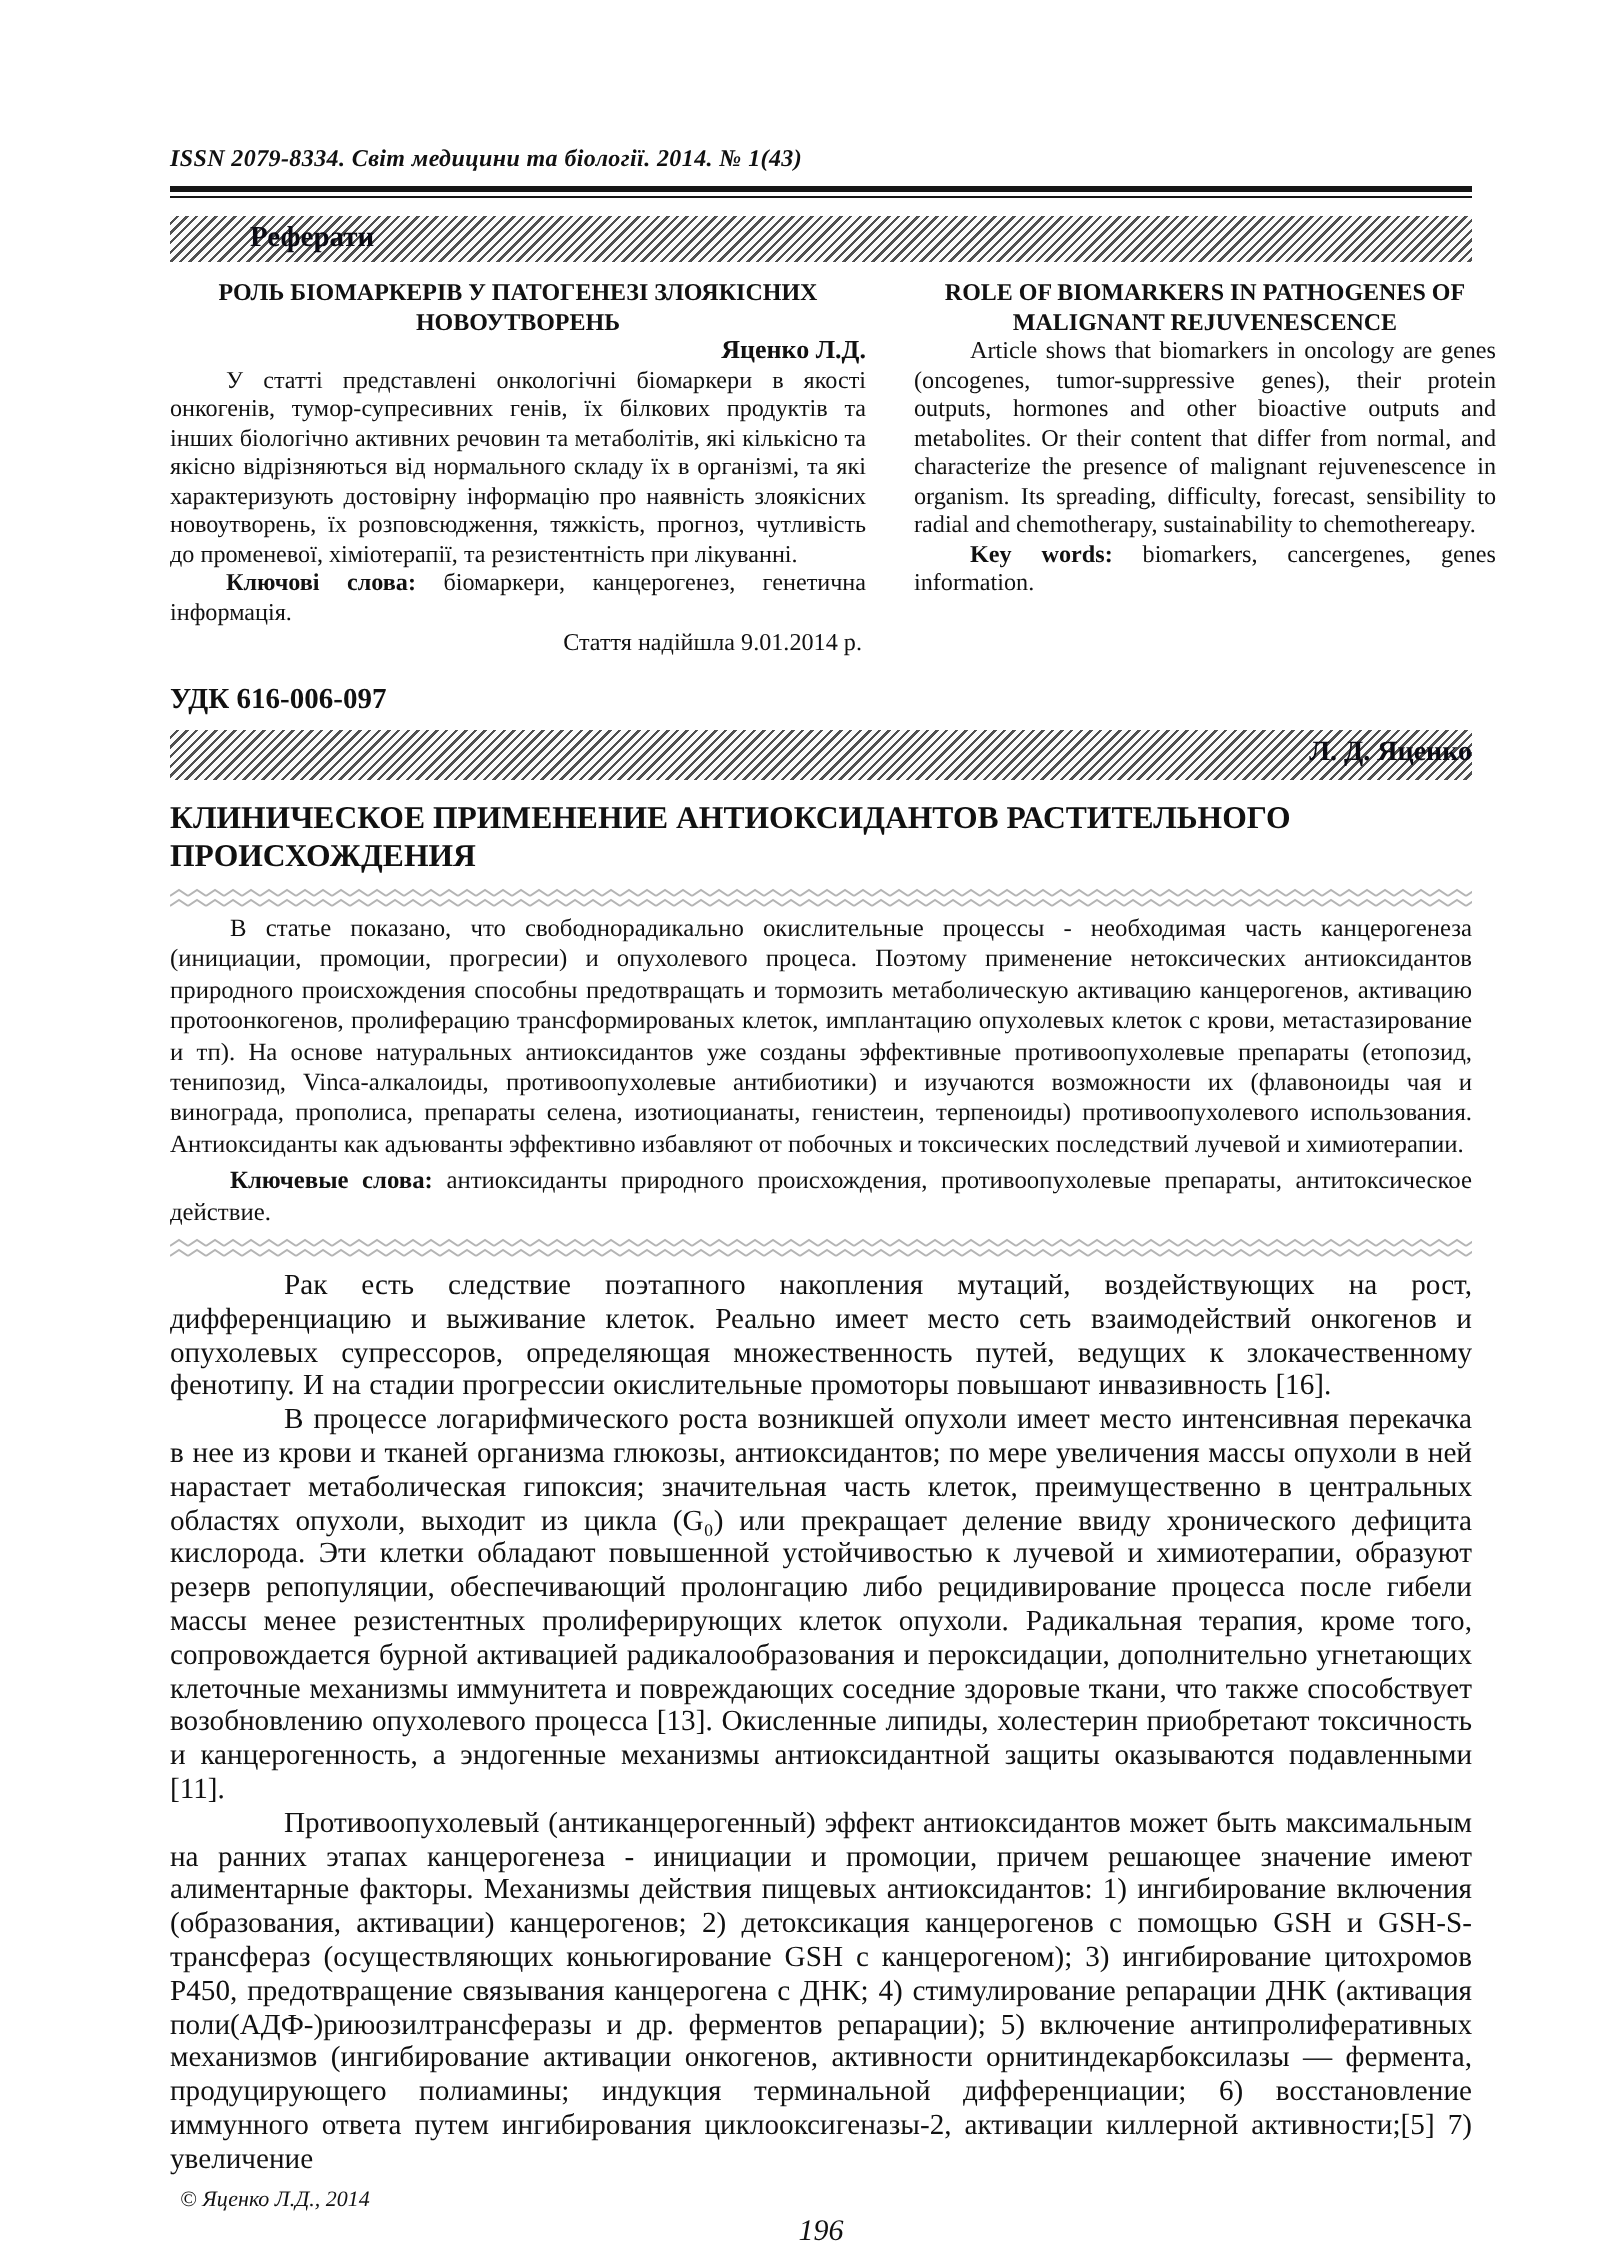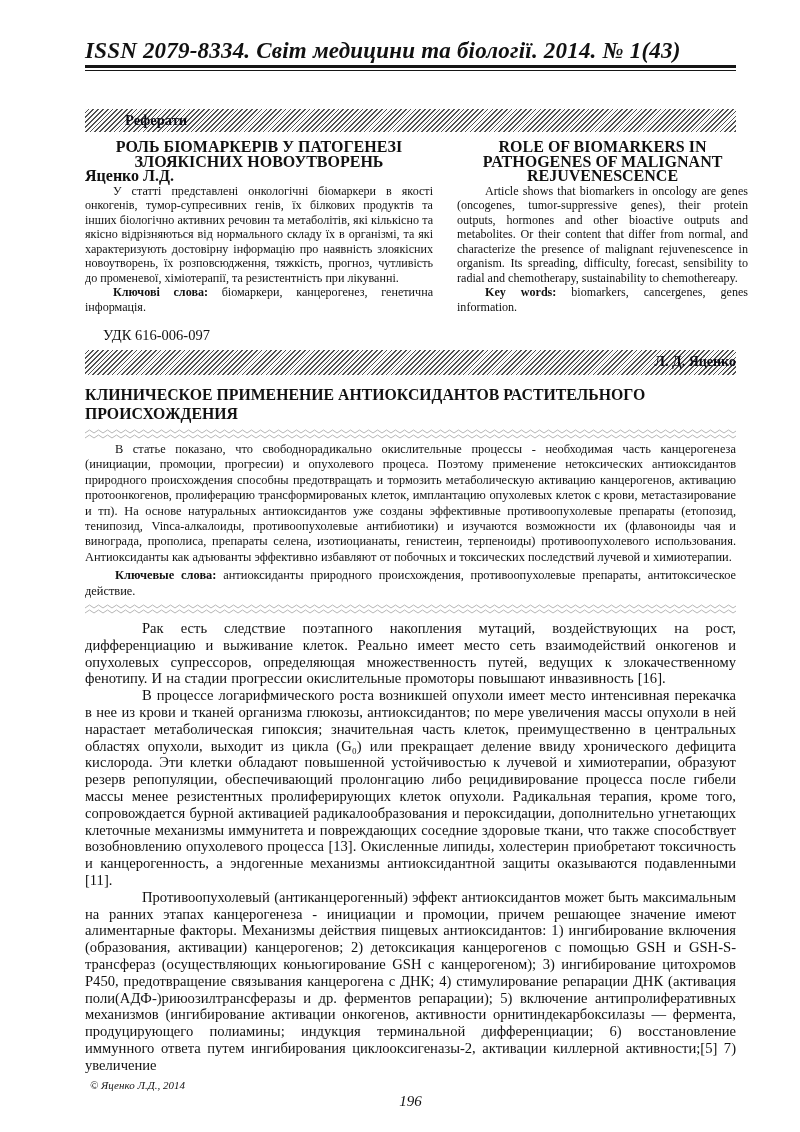--- a/index.html
+++ b/index.html
@@ -8,36 +8,36 @@
     width: 800px; height: 1132px;
     background: #ffffff;
     color: #111111;
     font-family: "Liberation Serif", "DejaVu Serif", serif;
     padding: 40px 64px 0 85px;
     overflow: hidden;
     position: relative;
   }
   
   .journal-head {
-    font-size: 23px; font-weight: bold; font-style: italic;
-    letter-spacing: 0.2px; line-height: 22px;
+    font-size: 12px; font-weight: bold; font-style: italic;
+    letter-spacing: 0.2px; line-height: 22px; margin-top: 28px;
   }
   .double-rule {
     margin-top: 3px;
     border-top: 3px solid #161616;
     border-bottom: 1px solid #161616;
     height: 6px;
   }
   
   .hatch {
     background: repeating-linear-gradient(135deg,
       #fbfbfb 0px, #fbfbfb 2.2px, #4f4f4f 2.2px, #4f4f4f 3.4px);
   }
   .banner-referats {
-    margin-top: 38px; height: 23px;
+    margin-top: 9px; height: 23px;
     display: flex; align-items: center;
   }
   .banner-referats span {
     font-size: 14.5px; font-weight: bold; padding-left: 40px;
     color: #0b0b14;
   }
   .banner-author {
     margin-top: 6px; padding: 3px 0 4px 0;
     text-align: right;
   }
@@ -47,36 +47,36 @@
   
   .two-col {
     margin-top: 8px;
     display: flex; gap: 24px;
     width: 663px; 
   }
   .col-uk { width: 348px; flex: none; }
   .col-en { flex: 1; }
   .col-title {
     text-align: center; font-weight: bold;
-    font-size: 16px; line-height: 14.5px;
+    font-size: 12px; line-height: 14.5px;
   }
   .col-author {
-    text-align: left; font-weight: bold;
-    font-size: 16px; line-height: 14.5px;
+    text-align: right; font-weight: bold;
+    font-size: 13px; line-height: 14.5px;
   }
   .col-body {
     font-size: 12.1px; line-height: 14.5px;
     text-align: justify; text-indent: 28px;
   }
   .received {
     font-size: 12.1px; line-height: 15px;
     text-align: right; padding-right: 2px; margin-top: 1px;
   }
   
-  .udc { margin-top: 13px; font-size: 14.5px; font-weight: normal; margin-left: 18px; }
+  .udc { margin-top: 13px; font-size: 14.5px; font-weight: bold; }
   .article-title {
     margin-top: 10px; 
     font-size: 15.8px; font-weight: bold; line-height: 19px;
   }
   
   .zigzag { display: block; margin-top: 6px; }
   .zigzag-2 { display: block; margin: 5px 0 4px 0; }
   
   .ru-abstract {
     margin-top: 3px;
@@ -111,20 +111,21 @@
   <div class="hatch banner-referats">
     <span>Реферати</span>
   </div>
 
   <div class="two-col">
     <div class="col-uk">
       <div class="col-title">РОЛЬ БІОМАРКЕРІВ У ПАТОГЕНЕЗІ ЗЛОЯКІСНИХ НОВОУТВОРЕНЬ</div>
       <div class="col-author">Яценко Л.Д.</div>
       <p class="col-body">У статті представлені онкологічні біомаркери в якості онкогенів, тумор-супресивних генів, їх білкових продуктів та інших біологічно активних речовин та метаболітів, які кількісно та якісно відрізняються від нормального складу їх в організмі, та які характеризують достовірну інформацію про наявність злоякісних новоутворень, їх розповсюдження, тяжкість, прогноз, чутливість до променевої, хіміотерапії, та резистентність при лікуванні.</p>
       <p class="col-body"><b>Ключові слова:</b> <span>біомаркери, канцерогенез, генетична інформація.</span></p>
+      <div class="received">Стаття надійшла 9.01.2014 р.</div>
     </div>
     <div class="col-en">
       <div class="col-title">ROLE OF BIOMARKERS IN PATHOGENES OF MALIGNANT REJUVENESCENCE</div>
       <p class="col-body">Article shows that biomarkers in oncology are genes (oncogenes, tumor-suppressive genes), their protein outputs, hormones and other bioactive outputs and metabolites. Or their content that differ from normal, and characterize the presence of malignant rejuvenescence in organism. Its spreading, difficulty, forecast, sensibility to radial and chemotherapy, sustainability to chemothereapy.</p>
       <p class="col-body"><b>Key words:</b> <span>biomarkers, cancergenes, genes information.</span></p>
     </div>
   </div>
 
   <div class="udc">УДК 616-006-097</div>
 

